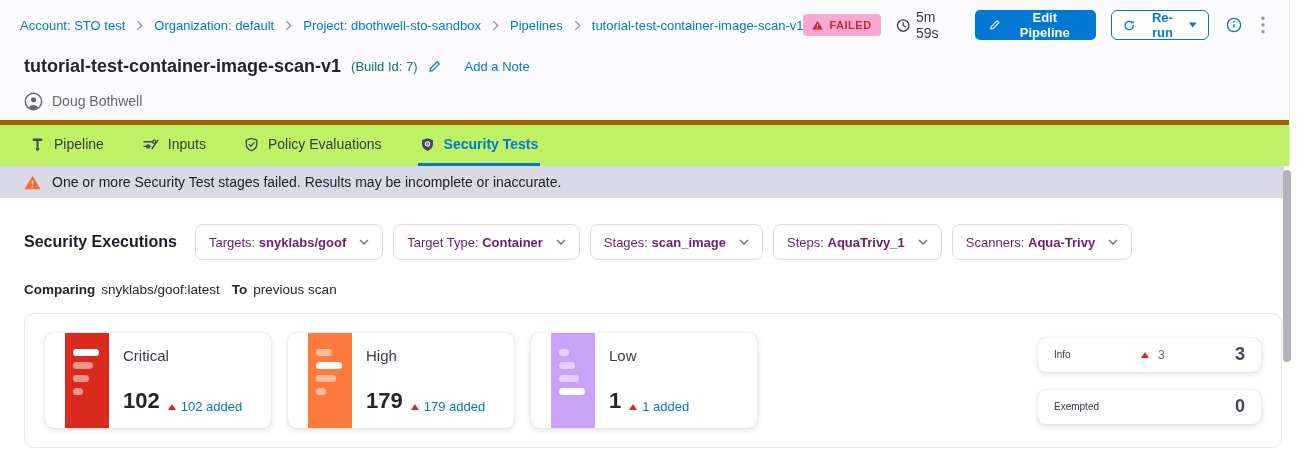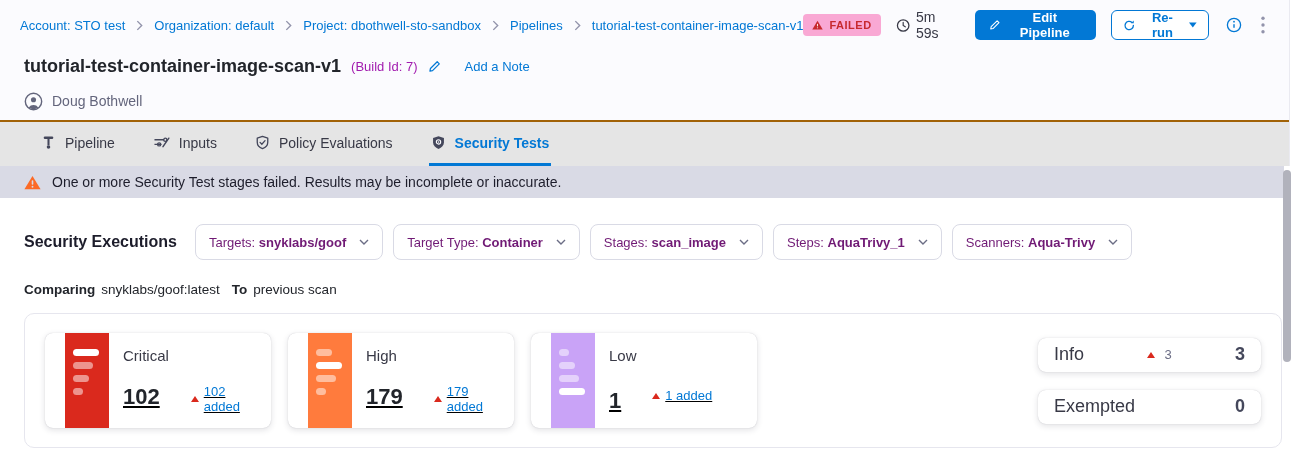--- a/index.html
+++ b/index.html
@@ -19,27 +19,27 @@
   .btn-primary { display:flex; align-items:center; gap:7px; background:#0278D5; color:#fff;
      border:none; font-size:13px; font-weight:600; padding:0 14px; height:30px; border-radius:5px;
      cursor:pointer; font-family:inherit; }
   .btn-outline { display:flex; align-items:center; gap:7px; background:#fff; color:#0278D5;
      border:1.5px solid #0278D5; font-size:13px; font-weight:700; padding:0 11px; height:30px;
      border-radius:6px; cursor:pointer; font-family:inherit; }
   .icon-btn { background:none; border:none; cursor:pointer; display:flex; align-items:center; padding:2px; }
 
   .title-row { display:flex; align-items:center; gap:10px; padding:2px 24px 0; height:30px; }
   .pipe-title { font-size:18px; font-weight:700; color:#22252B; }
-  .build-id { font-size:13px; color:#a21caf; }
+  .build-id { font-size:13px; color:#0f766e; }
   .add-note { display:flex; align-items:center; gap:24px; color:#0278D5; font-size:13px; cursor:pointer; }
   .user-row { display:flex; align-items:center; gap:9px; padding:8px 24px 0; height:34px;
      color:#63657C; font-size:14px; }
 
   .tabs { display:flex; align-items:stretch; height:46px; margin-top:6px;
-     border-top:2px solid #a16207; padding-left:39px; gap:34px; background:#e5e5e5; }
+     border-top:5px solid #a16207; padding-left:28px; gap:34px; background:#bef264; }
   .tab { display:flex; align-items:center; gap:9px; font-size:14px; color:#383946;
      border-bottom:3px solid transparent; padding:0 2px; cursor:pointer; }
   .tab.active { color:#0278D5; font-weight:700; border-bottom-color:#0278D5; }
 
   
   .banner { height:32px; width:1284px; background:#D9DAE5; display:flex; align-items:center;
      gap:11px; padding:0 24px; font-size:14px; color:#1D1D2B; }
 
   
   .content { padding:26px 24px 0; background:#fff; }
@@ -66,32 +66,32 @@
   .c0 .bar:nth-child(3){width:16px} .c0 .bar:nth-child(4){width:10px}
   .c1 .bar:nth-child(1){width:16px} .c1 .bar:nth-child(2){width:26px;background:#fff}
   .c1 .bar:nth-child(3){width:20px} .c1 .bar:nth-child(4){width:10px}
   .c2 .bar:nth-child(1){width:12px} .c2 .bar:nth-child(2){width:18px}
   .c2 .bar:nth-child(3){width:26px;background:#fff} .c2 .bar:nth-child(4){width:18px}
   .c3 .bar:nth-child(1){width:10px} .c3 .bar:nth-child(2){width:16px}
   .c3 .bar:nth-child(3){width:20px} .c3 .bar:nth-child(4){width:26px;background:#fff}
   .sev-body { flex:1; padding:14px 10px 14px 14px; display:flex; flex-direction:column;
      justify-content:space-between; }
   .sev-label { font-size:15px; color:#383946; }
-  .sev-bottom { display:flex; align-items:flex-start; gap:31px;text-decoration:underline; }
+  .sev-bottom { display:flex; align-items:flex-end; gap:8px; }
   .sev-count { font-size:22px; font-weight:700; color:#22252B; }
   .delta { display:flex; align-items:center; gap:5px; color:#0278D5; font-size:13px; }
   .tri-up { width:0; height:0; border-left:4px solid transparent; border-right:4px solid transparent;
      border-bottom:6px solid #DA291D; flex:none; }
 
   .side-stack { width:223px; margin-left:auto; display:flex; flex-direction:column;
      justify-content:center; gap:18px; }
   .side-card { height:34px; background:#fff; border-radius:8px; display:flex; align-items:center;
      justify-content:space-between; padding:0 16px;
      box-shadow:0 2px 6px rgba(40,41,61,.14), 0 0 1px rgba(40,41,61,.25); cursor:pointer; }
-  .side-label { font-size:18px; color:#383946; }
+  .side-label { font-size:10px; color:#383946; }
   .side-delta { display:flex; align-items:center; gap:9px; font-size:13px; color:#6B6D85; }
   .side-count { font-size:18px; font-weight:700; color:#44475B; }
 
   .scroll-thumb { position:absolute; left:1283px; top:170px; width:8px; height:192px;
      background:#B1B2BC; border-radius:4px; cursor:pointer; }
 </style>
 </head>
 <body>
 
 <div class="top">

